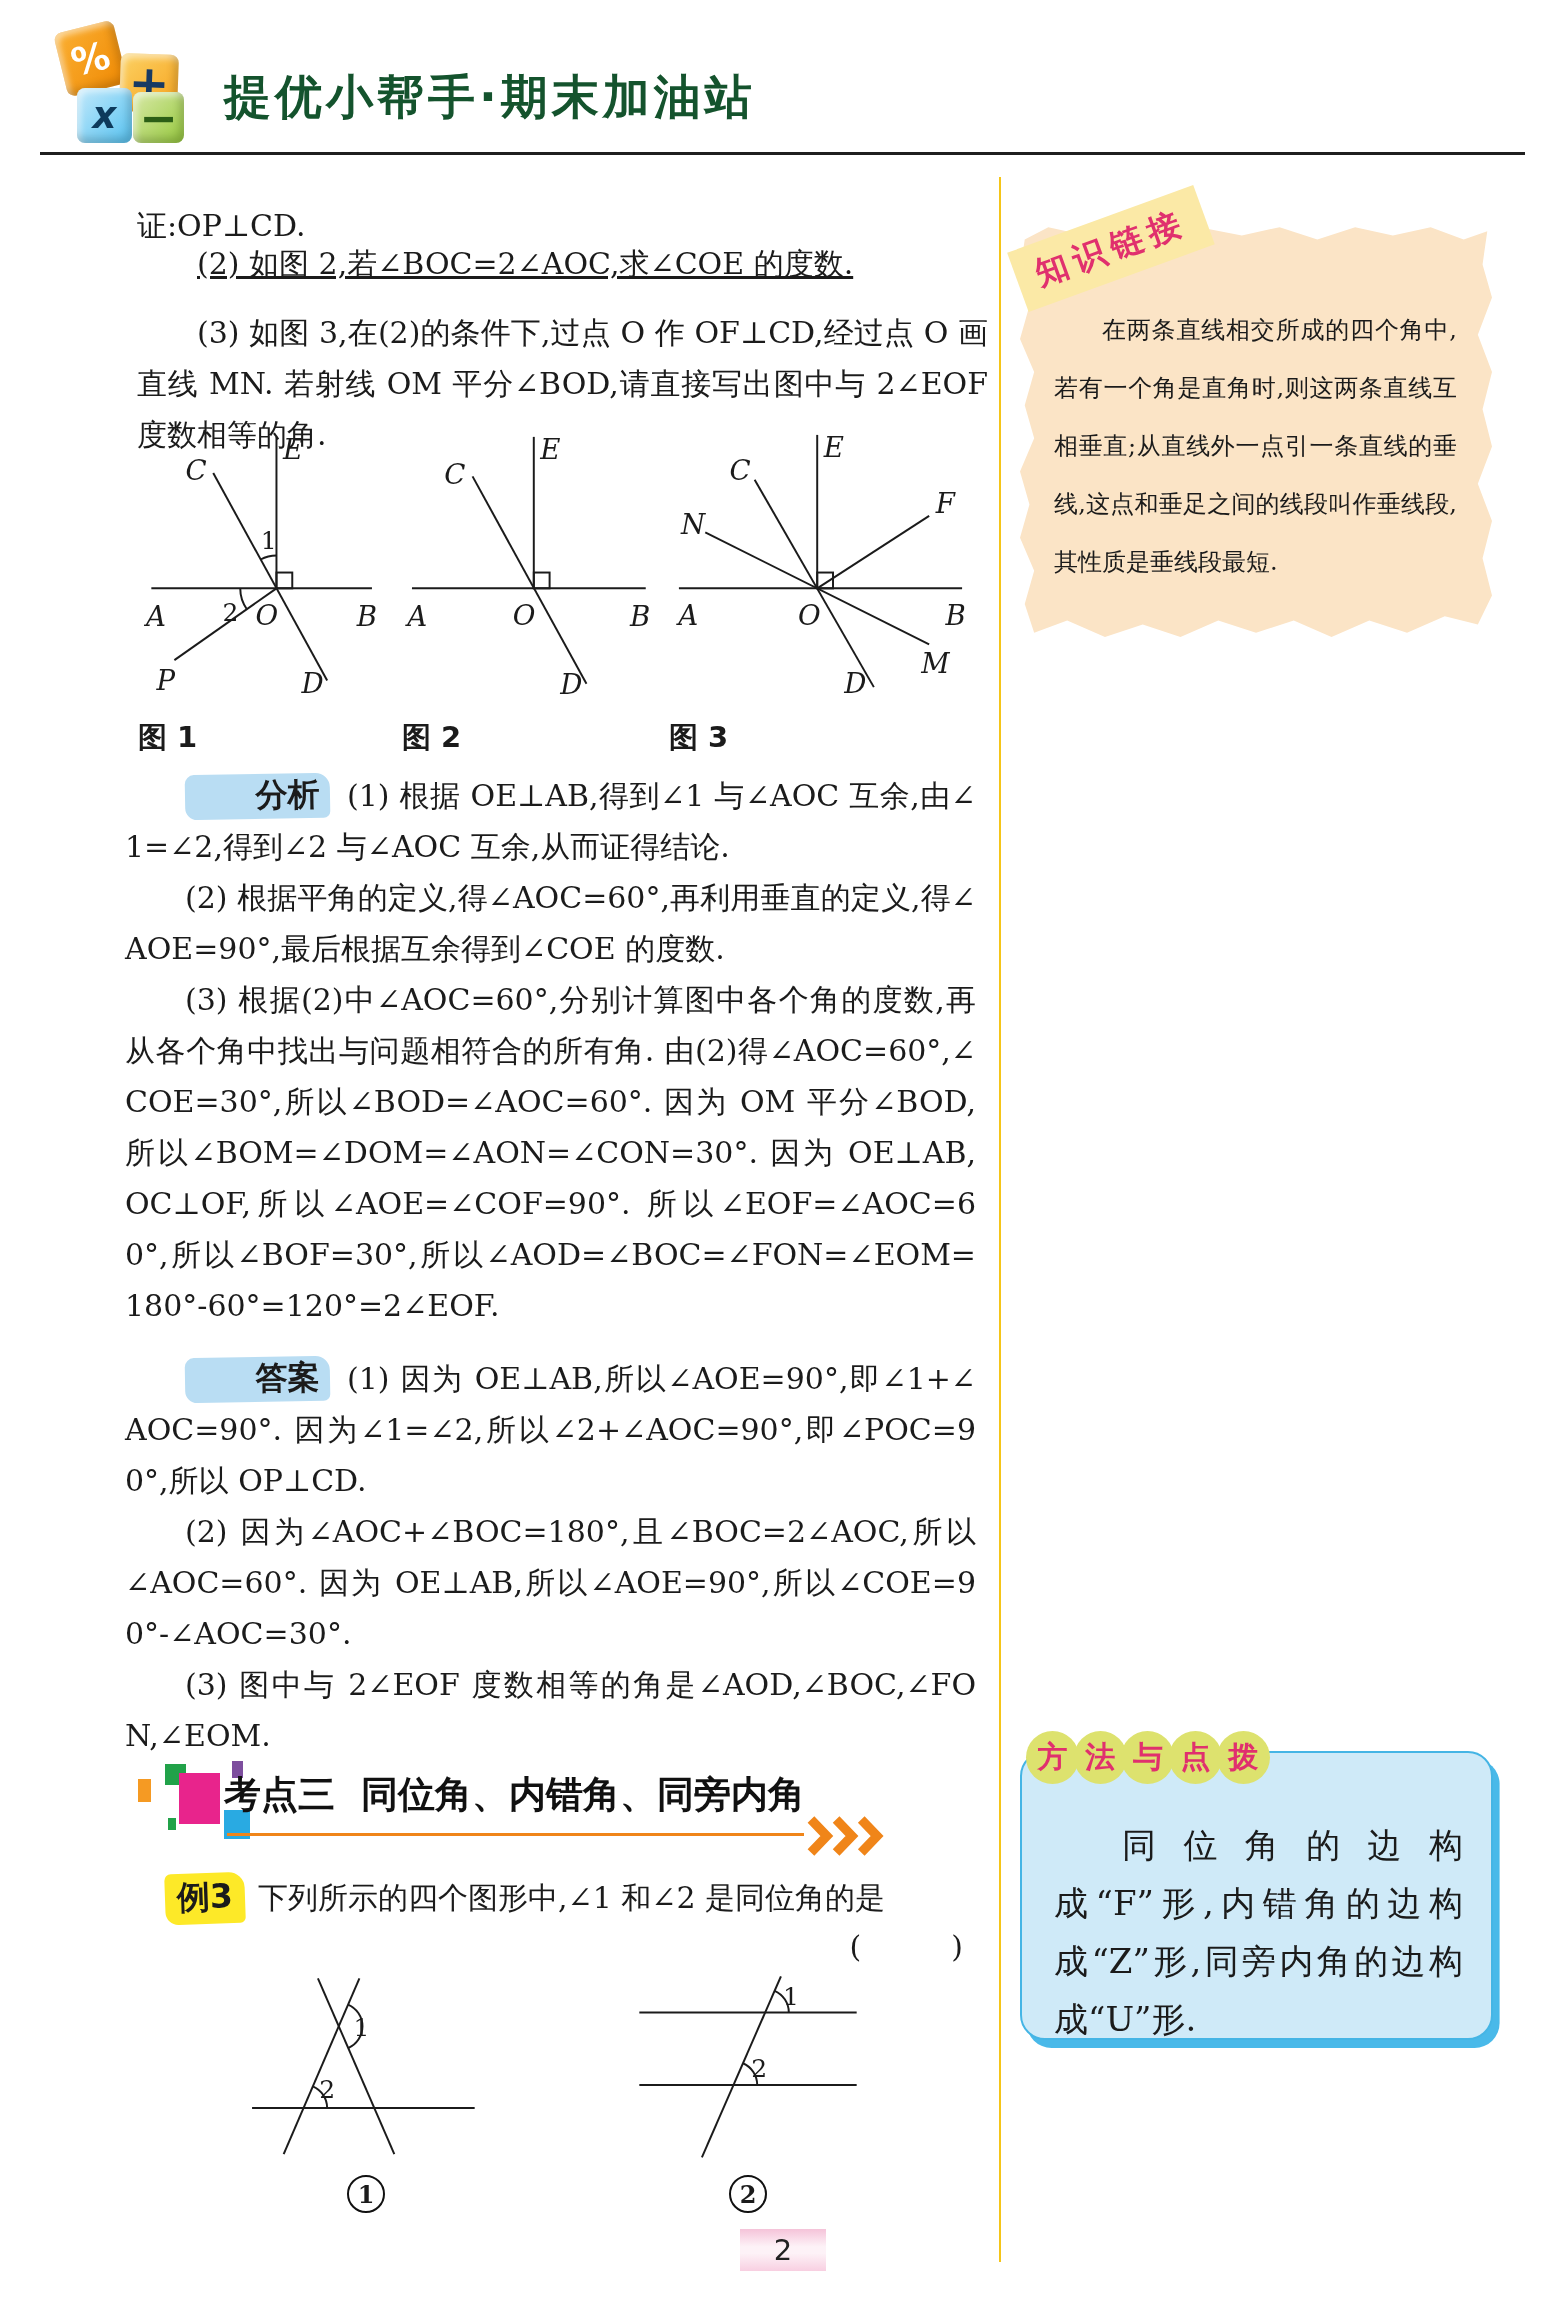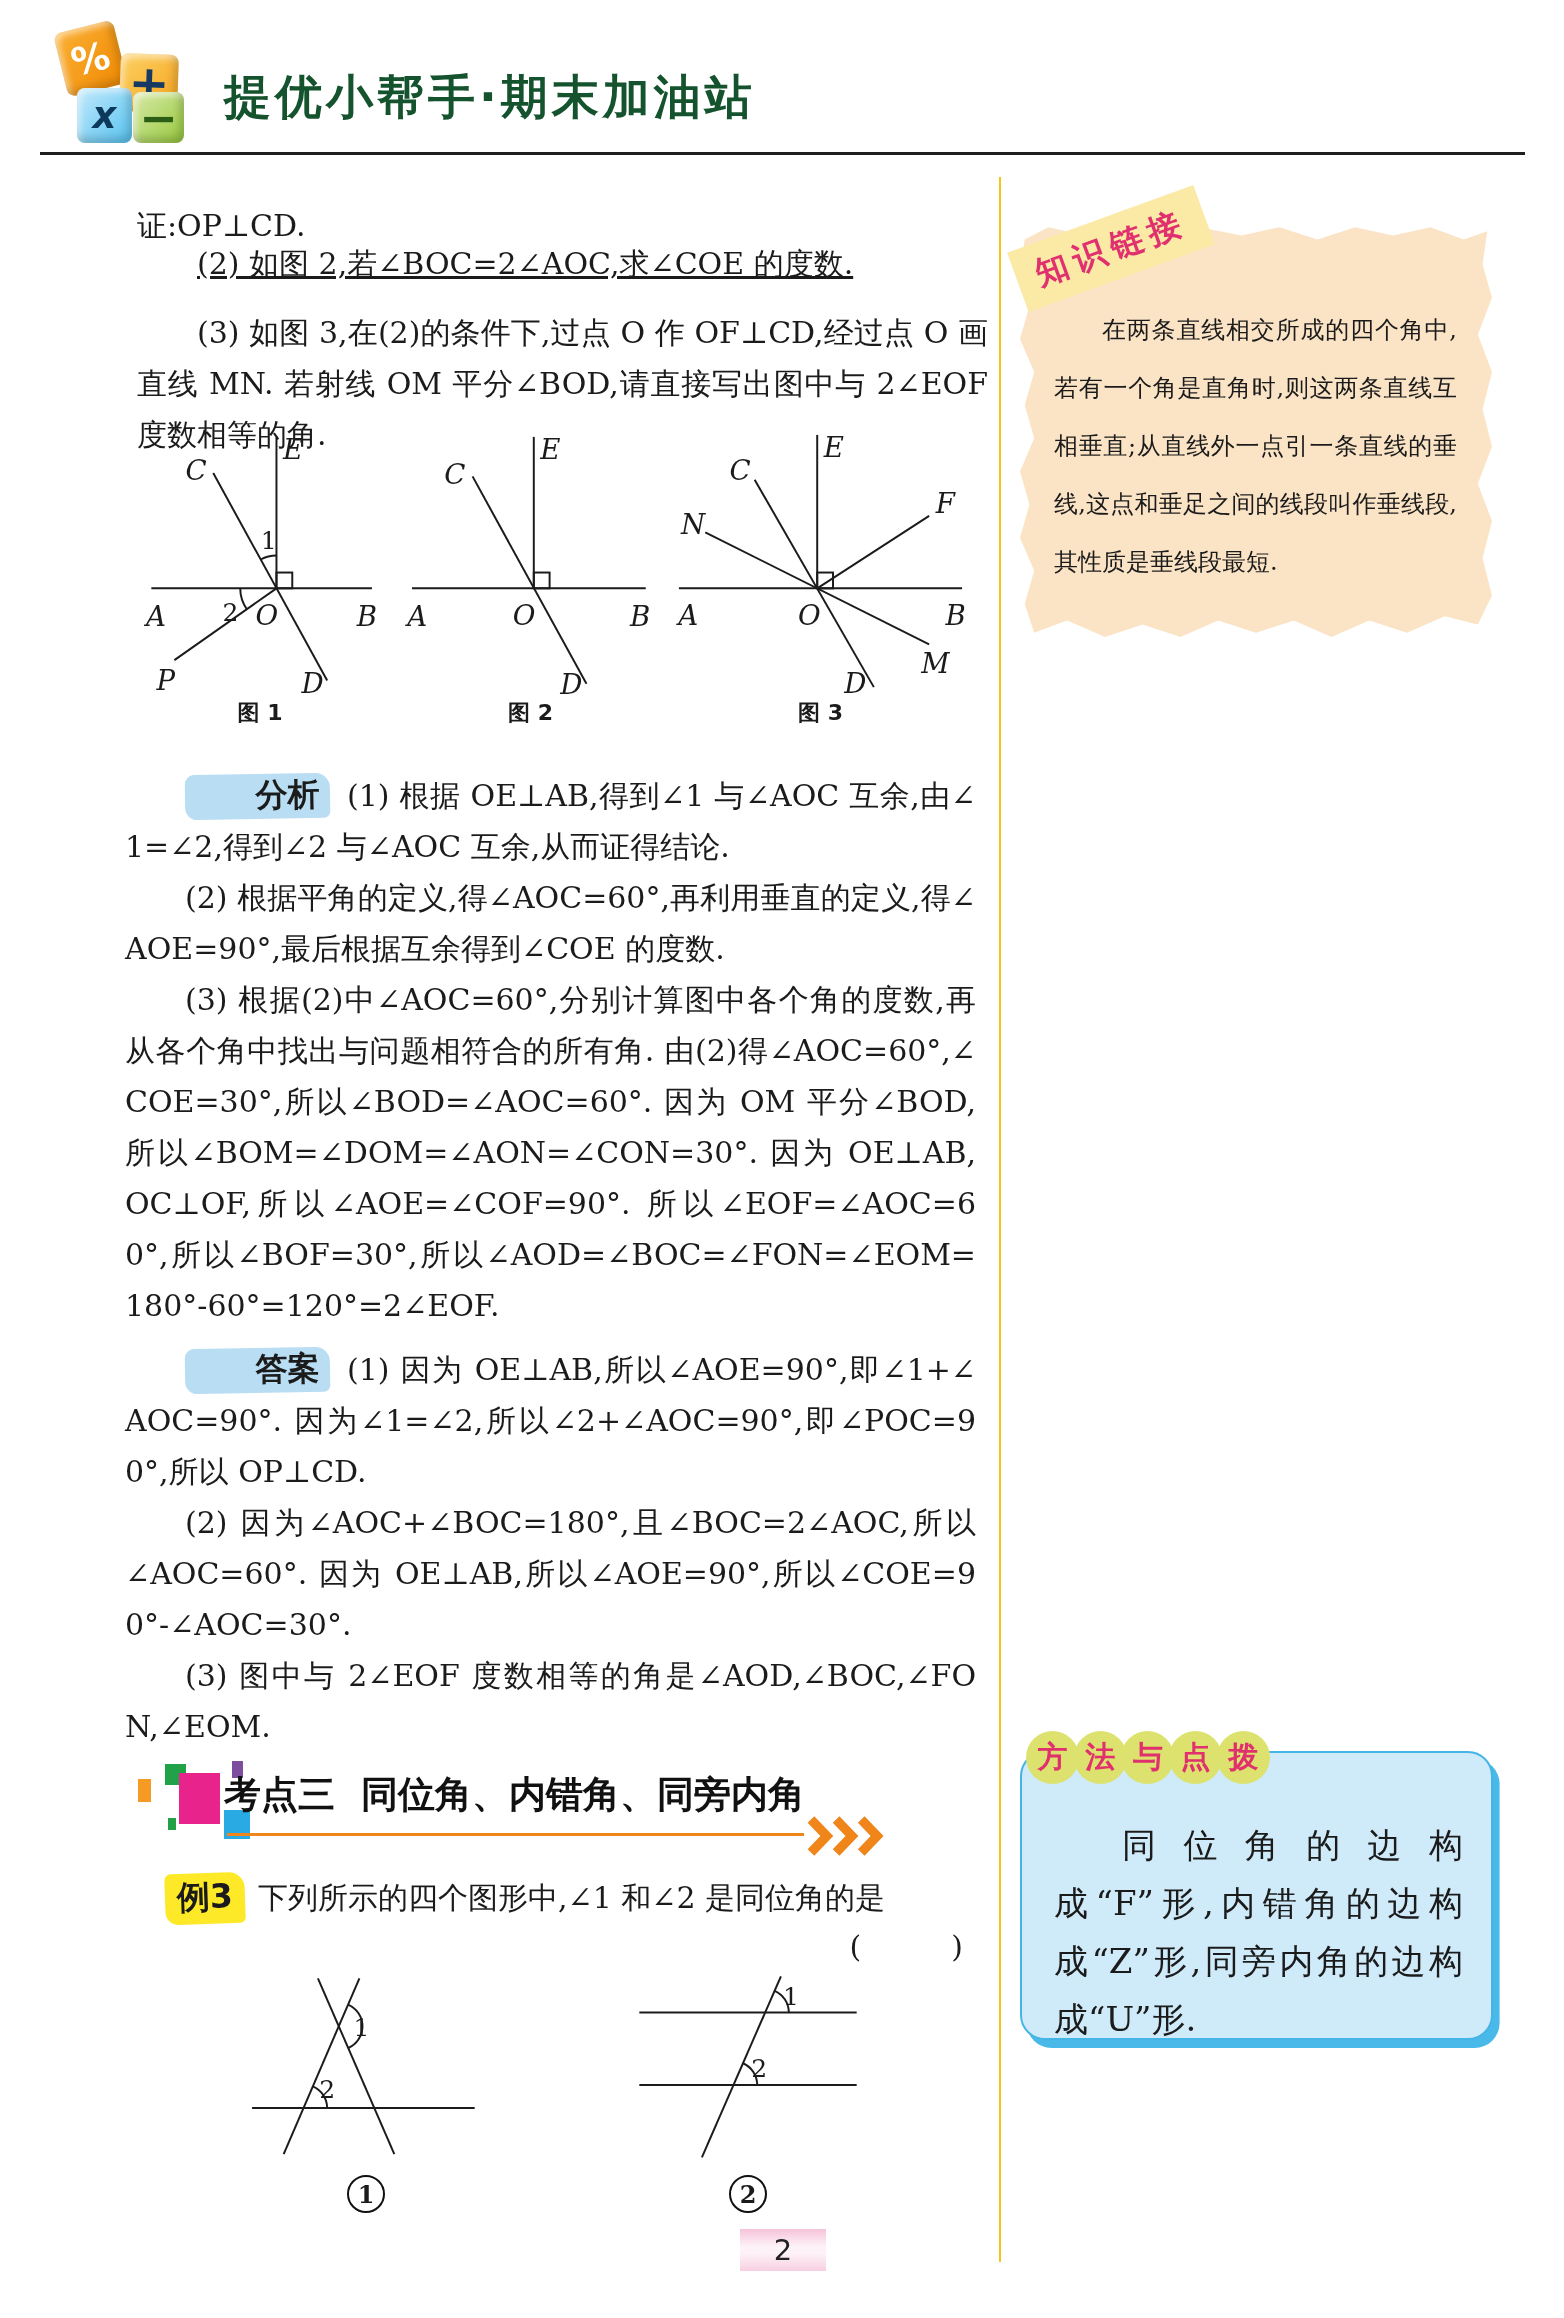--- a/index.html
+++ b/index.html
@@ -29,22 +29,22 @@
         text-align:justify;word-break:break-all;}
   .indent{text-indent:2em;}
   .hl-blue{display:inline-block;background:#b9ddf3;padding:0 10.5px 2.6px 10.5px;margin-right:17px;
         border-radius:9.2px 14.5px 6.6px 12px;transform:rotate(-1deg);
         font-family:"DejaVu Sans","Liberation Sans",sans-serif;font-weight:bold;font-size:32px;line-height:42px;}
   .flow p{margin:0 0 0 0;}
   
   .figrow{position:absolute;left:0;top:427px;width:851px;height:329px;}
   .figwrap{position:absolute;top:0;}
   .figwrap svg{display:block;}
-  .figcap{margin-top:1px;text-align:center;font-family:"DejaVu Sans","Liberation Sans",sans-serif;
-        font-weight:bold;font-size:22px;}
+  .figcap{margin-top:21px;text-align:left;font-family:"DejaVu Sans","Liberation Sans",sans-serif;
+        font-weight:bold;font-size:29px;}
   .gline{stroke:#1b1b1b;stroke-width:3;fill:none;}
   .glabel{font-family:"DejaVu Serif","Liberation Serif",serif;font-style:italic;font-size:42px;fill:#1b1b1b;}
   .gnum{font-family:"DejaVu Serif","Liberation Serif",serif;font-size:38px;fill:#1b1b1b;}
   
   .section-head{position:absolute;left:0;top:1761px;width:851px;height:112px;}
   .deco{position:absolute;left:3.3px;top:0;width:132px;height:86px;}
   .deco div{position:absolute;}
   .sq-orange{left:10px;top:18.4px;width:13px;height:22.4px;background:#f59a23;}
   .sq-green{left:37px;top:2.6px;width:21px;height:21px;background:#21a249;}
   .sq-magenta{left:51px;top:12px;width:41px;height:51px;background:#e8248c;}
@@ -182,21 +182,21 @@
       </div>
     </div>
 
     <div class="flow" style="position:absolute;left:0;top:770px;width:851px;">
       <p class="para indent" style="position:static;"><span class="hl-blue">分析</span><span>(1) 根据 OE⊥AB,得到∠1 与∠AOC 互余,由∠1=∠2,得到∠2 与∠AOC 互余,从而证得结论.</span></p>
       <p class="para indent" style="position:static;">(2) 根据平角的定义,得∠AOC=60°,再利用垂直的定义,得∠AOE=90°,最后根据互余得到∠COE 的度数.</p>
       <p class="para indent" style="position:static;">(3) 根据(2)中∠AOC=60°,分别计算图中各个角的度数,再从各个角中找出与问题相符合的所有角. 由(2)得∠AOC=60°,∠COE=30°,所以∠BOD=∠AOC=60°. 因为 OM 平分∠BOD,所以∠BOM=∠DOM=∠AON=∠CON=30°. 因为 OE⊥AB,OC⊥OF,所以∠AOE=∠COF=90°. 所以∠EOF=∠AOC=60°,所以∠BOF=30°,所以∠AOD=∠BOC=∠FON=∠EOM=180°-60°=120°=2∠EOF.</p>
     </div>
 
     <div class="flow" style="position:absolute;left:0;top:1344px;width:851px;">
-      <p class="para indent" style="position:static;"><span class="hl-blue">答案</span><span>(1) 因为 OE⊥AB,所以∠AOE=90°,即∠1+∠AOC=90°. 因为∠1=∠2,所以∠2+∠AOC=90°,即∠POC=90°,所以 OP⊥CD.</span></p>
+      <p class="para indent" style="position:static;margin-top:9px;"><span class="hl-blue">答案</span><span>(1) 因为 OE⊥AB,所以∠AOE=90°,即∠1+∠AOC=90°. 因为∠1=∠2,所以∠2+∠AOC=90°,即∠POC=90°,所以 OP⊥CD.</span></p>
       <p class="para indent" style="position:static;">(2) 因为∠AOC+∠BOC=180°,且∠BOC=2∠AOC,所以∠AOC=60°. 因为 OE⊥AB,所以∠AOE=90°,所以∠COE=90°-∠AOC=30°.</p>
       <p class="para indent" style="position:static;">(3) 图中与 2∠EOF 度数相等的角是∠AOD,∠BOC,∠FON,∠EOM.</p>
     </div>
 
     <div class="section-head">
       <div class="deco">
         <div class="sq-orange"></div>
         <div class="sq-green"></div>
         <div class="sq-magenta"></div>
         <div class="sq-purple"></div>

